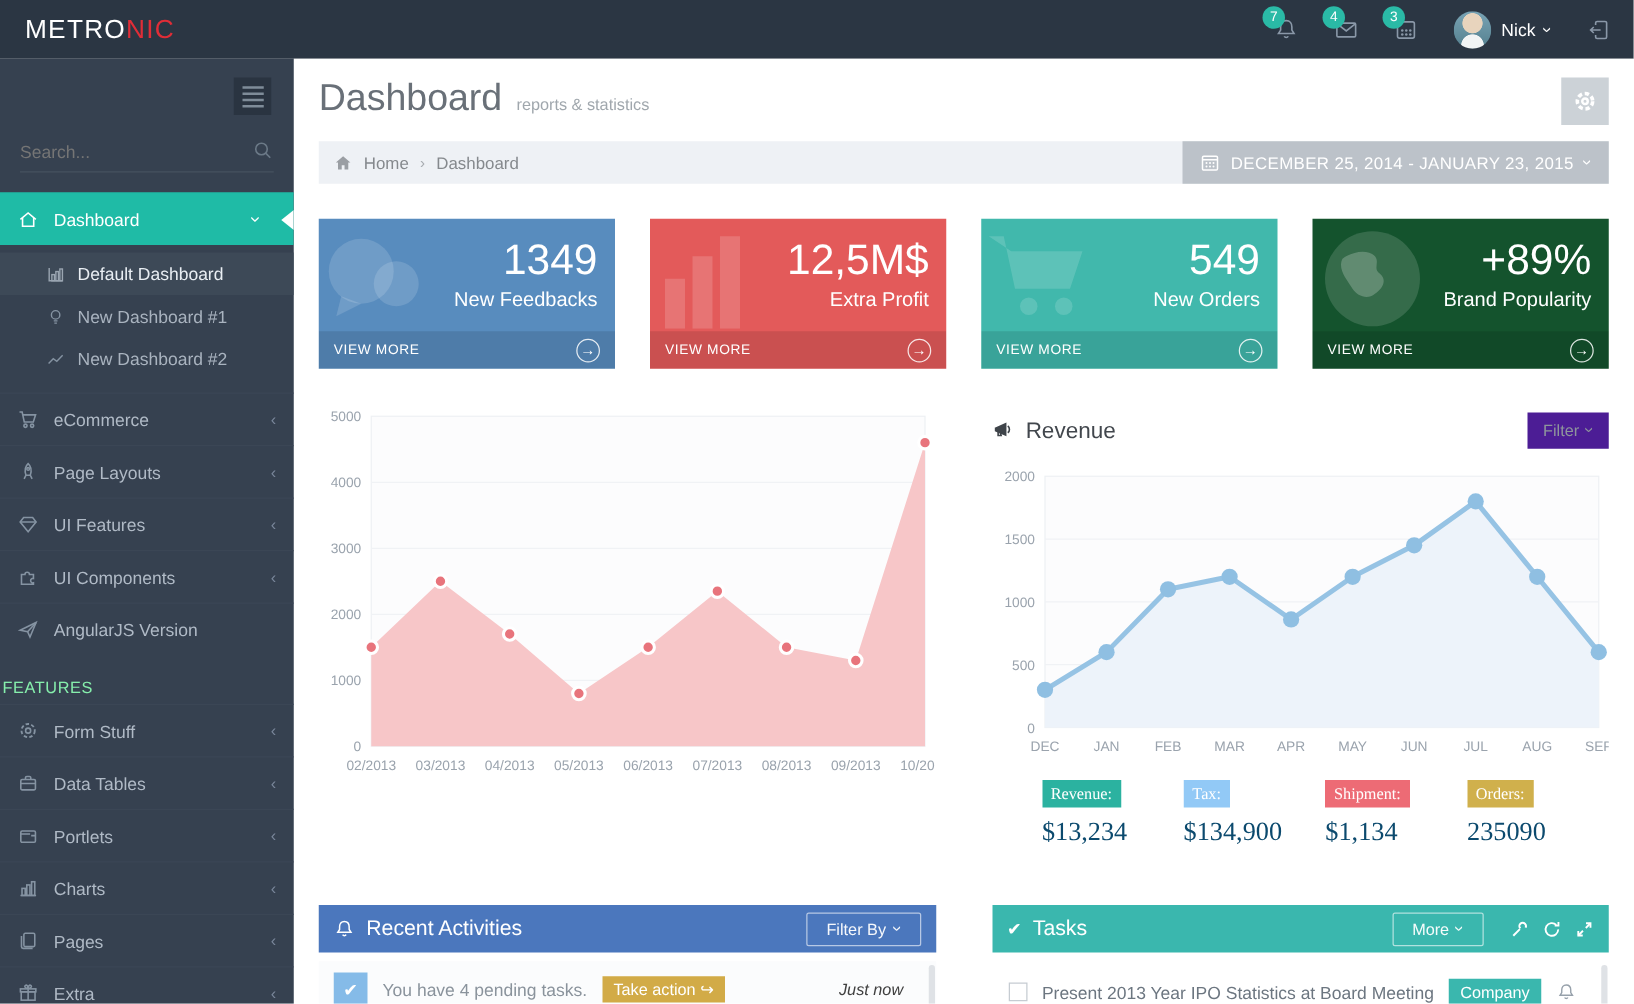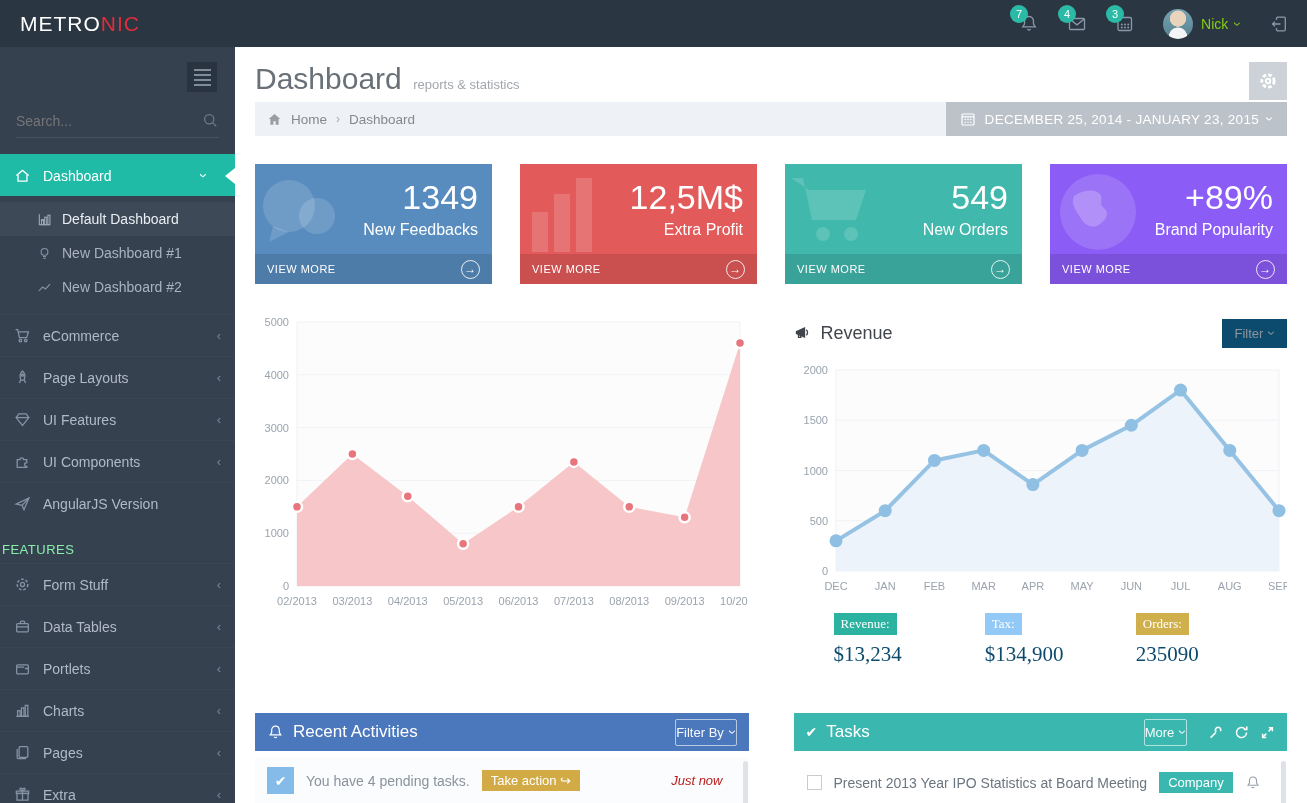--- a/index.html
+++ b/index.html
@@ -9,21 +9,21 @@
 
   .app { display: grid; grid-template-columns: 235px 1fr; grid-template-rows: 47px 1fr; width: 1307px; height: 803px; }
 
   
   .topbar { grid-column: 1 / 3; background: #2b3643; display: flex; align-items: center; padding: 0 18px 0 20px; }
   .logo { font-size: 21px; letter-spacing: 1px; color: #fff; font-weight: 500; cursor: pointer; }
   .logo .nic { color: #e02d37; }
   .top-right { margin-left: auto; display: flex; align-items: center; gap: 28px; }
   .icon-btn { position: relative; cursor: pointer; display: flex; align-items: center; }
   .nbadge { position: absolute; top: -9px; left: -9px; background: #2abaa6; color: #fff; font-size: 11px; width: 18px; height: 18px; border-radius: 50%; display: flex; align-items: center; justify-content: center; }
-  .user { display: flex; align-items: center; gap: 8px; color: #84cc16; font-size: 14px; cursor: pointer; }
+  .user { display: flex; align-items: center; gap: 8px; color: #ffffff; font-size: 14px; cursor: pointer; }
   .avatar { width: 30px; height: 30px; border-radius: 50%;
     background: radial-gradient(circle at 50% 32%, #e8d4bd 0 31%, rgba(0,0,0,0) 33%),
                 radial-gradient(circle at 50% 92%, #f2f4f5 0 28%, rgba(0,0,0,0) 30%),
                 linear-gradient(#79a3b4, #54808f); }
   .chev { display: inline-block; transform: rotate(90deg); font-size: 14px; line-height: 1; }
   .chev-left { color: #79869a; font-size: 13px; }
 
   
   .sidebar { background: #364150; color: #aeb8c4; position: relative; overflow: hidden; }
   .burger { width: 30px; height: 30px; background: #2a3441; margin: 15px 18px 0 auto; display: flex; flex-direction: column; gap: 3px; justify-content: center; align-items: center; cursor: pointer; }
@@ -40,21 +40,21 @@
   .sub-item.current { background: #3d4957; color: #e9eef3; }
   .submenu { padding: 6px 0 10px; }
   .nav-section { padding: 18px 2px 6px; font-size: 13px; color: #86efac; letter-spacing: .5px; }
 
   
   .main { overflow: hidden; padding: 0 20px; background: #fff; }
   .title-row { display: flex; align-items: flex-start; justify-content: space-between; margin-top: 15px; }
   .page-title { font-size: 30px; font-weight: 400; color: #697078; }
   .page-sub { font-size: 13px; color: #9fa6ad; color: #a0a7ad; margin-left: 7px; }
   .gear-btn { width: 38px; height: 38px; background: #ccd2d7; display: flex; align-items: center; justify-content: center; cursor: pointer; }
-  .crumb-bar { margin-top: 2px; height: 34px; background: #eef1f5; display: flex; align-items: center; padding-left: 12px; color: #85898d; font-size: 13.5px; gap: 9px; }
+  .crumb-bar { margin-top: 13px; height: 34px; background: #eef1f5; display: flex; align-items: center; padding-left: 12px; color: #85898d; font-size: 13.5px; gap: 9px; }
   .crumb-link { cursor: pointer; }
   .crumb-sep { color: #a7abb0; font-size: 12px; }
   .date-btn { margin-left: auto; height: 34px; background: #bcc2c9; color: #fff; display: flex; align-items: center; gap: 9px; padding: 0 14px; font-size: 13.5px; letter-spacing: .3px; cursor: pointer; }
 
   
   .cards { display: grid; grid-template-columns: repeat(4, 1fr); gap: 28px; margin-top: 28px; }
   .card { height: 120px; position: relative; color: #fff; overflow: hidden; cursor: pointer; }
   .deco { position: absolute; left: 4px; top: 8px; }
   .card .num { position: absolute; right: 14px; top: 14px; font-size: 34px; font-weight: 400; }
   .card .lbl { position: absolute; right: 14px; top: 57px; font-size: 16px; }
@@ -62,40 +62,40 @@
   .foot .arrow-circle { margin-left: auto; width: 19px; height: 19px; border: 1px solid rgba(255,255,255,.85); border-radius: 50%; font-size: 12px; display: flex; align-items: center; justify-content: center; }
 
   
   .portlets { display: grid; grid-template-columns: 1fr 1fr; gap: 45px; margin-top: 30px; }
   .portlet-head { display: flex; align-items: center; gap: 9px; height: 38px; margin-bottom: 10px; }
   .portlet-title { font-size: 18px; color: #42474d; }
   .tabs { margin-left: auto; display: flex; }
   .tab { padding: 7px 13px; font-size: 13px; cursor: pointer; }
   .tab.on { background: #d0d5d9; color: #5c646b; }
   .tab.off { background: #edeef0; color: #8a9199; }
-  .filter-btn { margin-left: auto; background: #0c4a6e; color: #8e959c; font-size: 13px; padding: 7px 12px; display: flex; gap: 7px; align-items: center; cursor: pointer; }
+  .filter-btn { margin-left: auto; background: #4c1d95; color: #8e959c; font-size: 13px; padding: 7px 12px; display: flex; gap: 7px; align-items: center; cursor: pointer; }
   .tick { font-size: 11px; fill: #9aa3ad; font-family: "Liberation Sans", sans-serif; }
   .rev-stats { display: flex; margin-top: 16px; padding-left: 40px; font-family: Liberation Serif, serif; }
   .rev-stat { flex: 1; }
   .rev-badge { display: inline-block; padding: 3px 7px; color: #fff; font-size: 13px; }
   .rev-val { font-size: 21px; color: #0c4a6e; margin-top: 7px; }
 
   
   .bottom { display: grid; grid-template-columns: 1fr 1fr; gap: 45px; margin-top: 46px; }
   .panel-head { height: 38px; display: flex; align-items: center; color: #fff; padding: 0 12px; gap: 9px; font-size: 17px; }
   .head-activities { background: #4b77bd; }
   .head-tasks { background: #3ab7ae; }
-  .head-btn { margin-left: auto; border: 1px solid rgba(255,255,255,.6); padding: 5px 0; font-size: 13px; display: flex; gap: 7px; align-items: flex-start; border-radius: 2px; cursor: pointer; color: rgba(255,255,255,.95); }
+  .head-btn { margin-left: auto; border: 1px solid rgba(255,255,255,.6); padding: 5px 15px; font-size: 13px; display: flex; gap: 7px; align-items: flex-start; border-radius: 2px; cursor: pointer; color: rgba(255,255,255,.95); }
   .tool-icons { display: flex; gap: 11px; margin-left: 12px; align-items: center; }
   .tool-icons > span { cursor: pointer; display: flex; }
   .list { position: relative; padding-top: 7px; }
   .act-item { display: flex; align-items: center; gap: 12px; padding: 9px 26px 9px 12px; background: #fbfcfd; border-bottom: 1px solid #f1f3f5; font-size: 14px; color: #8a939c; }
   .act-icon { width: 27px; height: 27px; min-width: 27px; display: flex; align-items: center; justify-content: center; color: #fff; font-size: 14px; }
   .take-action { background: #d2ab47; color: #fff; padding: 3px 9px; font-size: 13px; cursor: pointer; white-space: nowrap; }
-  .act-time { margin-left: auto; font-style: italic; color: #b91c1c; font-size: 13px; }
+  .act-time { margin-left: auto; font-style: italic; color: #404040; font-size: 13px; }
   .task-item { display: flex; align-items: center; gap: 12px; padding: 14px 26px 14px 13px; font-size: 14px; color: #6c7680; }
   .checkbox { width: 15px; height: 15px; min-width: 15px; border: 1px solid #c6ccd2; background: #fff; cursor: pointer; }
   .task-tag { background: #3ab7ae; color: #fff; padding: 3px 9px; font-size: 13px; }
   .scroll-thumb { position: absolute; right: 1px; top: 10px; width: 5px; height: 48px; background: #dfe2e6; border-radius: 3px; cursor: pointer; }
 </style>
 </head>
 <body>
 
 <div class="app">
 
@@ -414,21 +414,21 @@
               <circle cx="62" cy="62" r="7"></circle>
             </svg>
           </span>
         <div class="num">549</div>
         <div class="lbl">New Orders</div>
         <div class="foot">
           <span>VIEW MORE</span>
           <span class="arrow-circle">→</span>
         </div>
       </div>
-      <div class="card" style="background: #8b5cf6; text-align: right;">
+      <div class="card" style="background: #14532d; text-align: right;">
         <span class="deco">
             <svg width="96" height="84" viewBox="0 0 96 84" fill="rgba(255,255,255,.14)">
               <circle cx="44" cy="40" r="38"></circle>
               <path d="M20 24 c8-6 20-8 26-2 4 5-2 10 4 14 6 5 2 12-4 16-6 5-14 2-18-4-5-8-12-16-8-24 Z" fill="rgba(255,255,255,.22)"></path>
             </svg>
           </span>
         <div class="num">+89%</div>
         <div class="lbl">Brand Popularity</div>
         <div class="foot">
           <span>VIEW MORE</span>
@@ -524,20 +524,24 @@
         <div class="rev-stats">
           <div class="rev-stat">
             <span class="rev-badge" style="background: rgb(43, 178, 160);">Revenue:</span>
             <div class="rev-val">$13,234</div>
           </div>
           <div class="rev-stat">
             <span class="rev-badge" style="background: rgb(146, 201, 246);">Tax:</span>
             <div class="rev-val">$134,900</div>
           </div>
           <div class="rev-stat">
+            <span class="rev-badge" style="background: rgb(237, 107, 117);">Shipment:</span>
+            <div class="rev-val">$1,134</div>
+          </div>
+          <div class="rev-stat">
             <span class="rev-badge" style="background: rgb(208, 176, 76);">Orders:</span>
             <div class="rev-val">235090</div>
           </div>
         </div>
       </div>
     </div>
 
     <div class="bottom">
       <div>
         <div class="panel-head head-activities">

